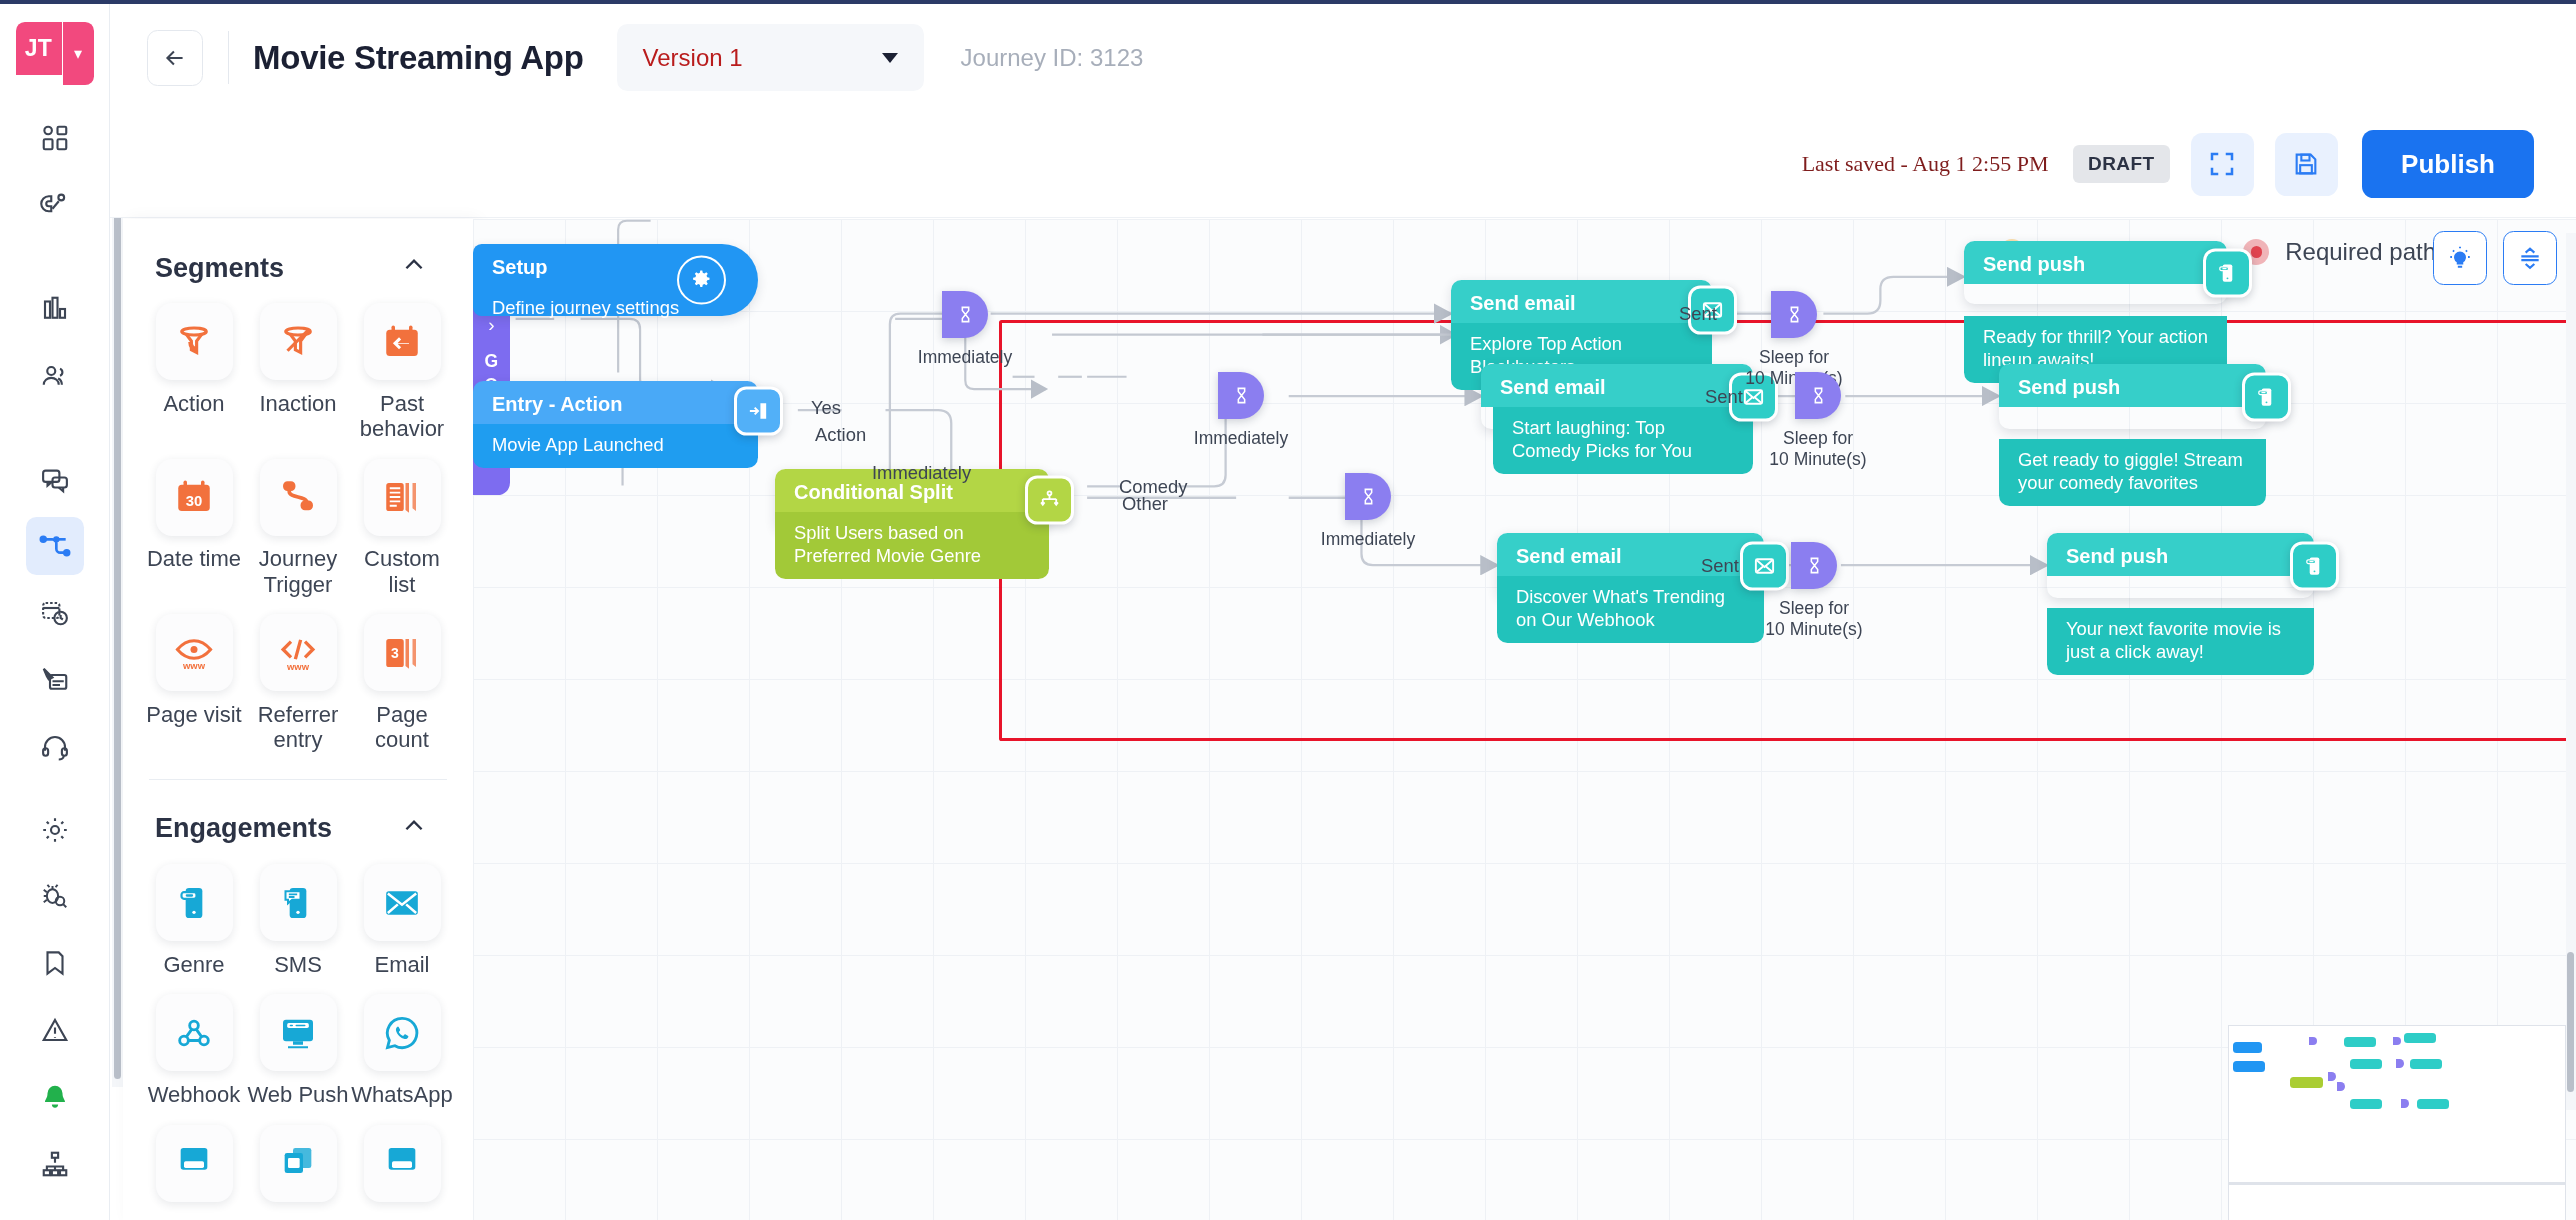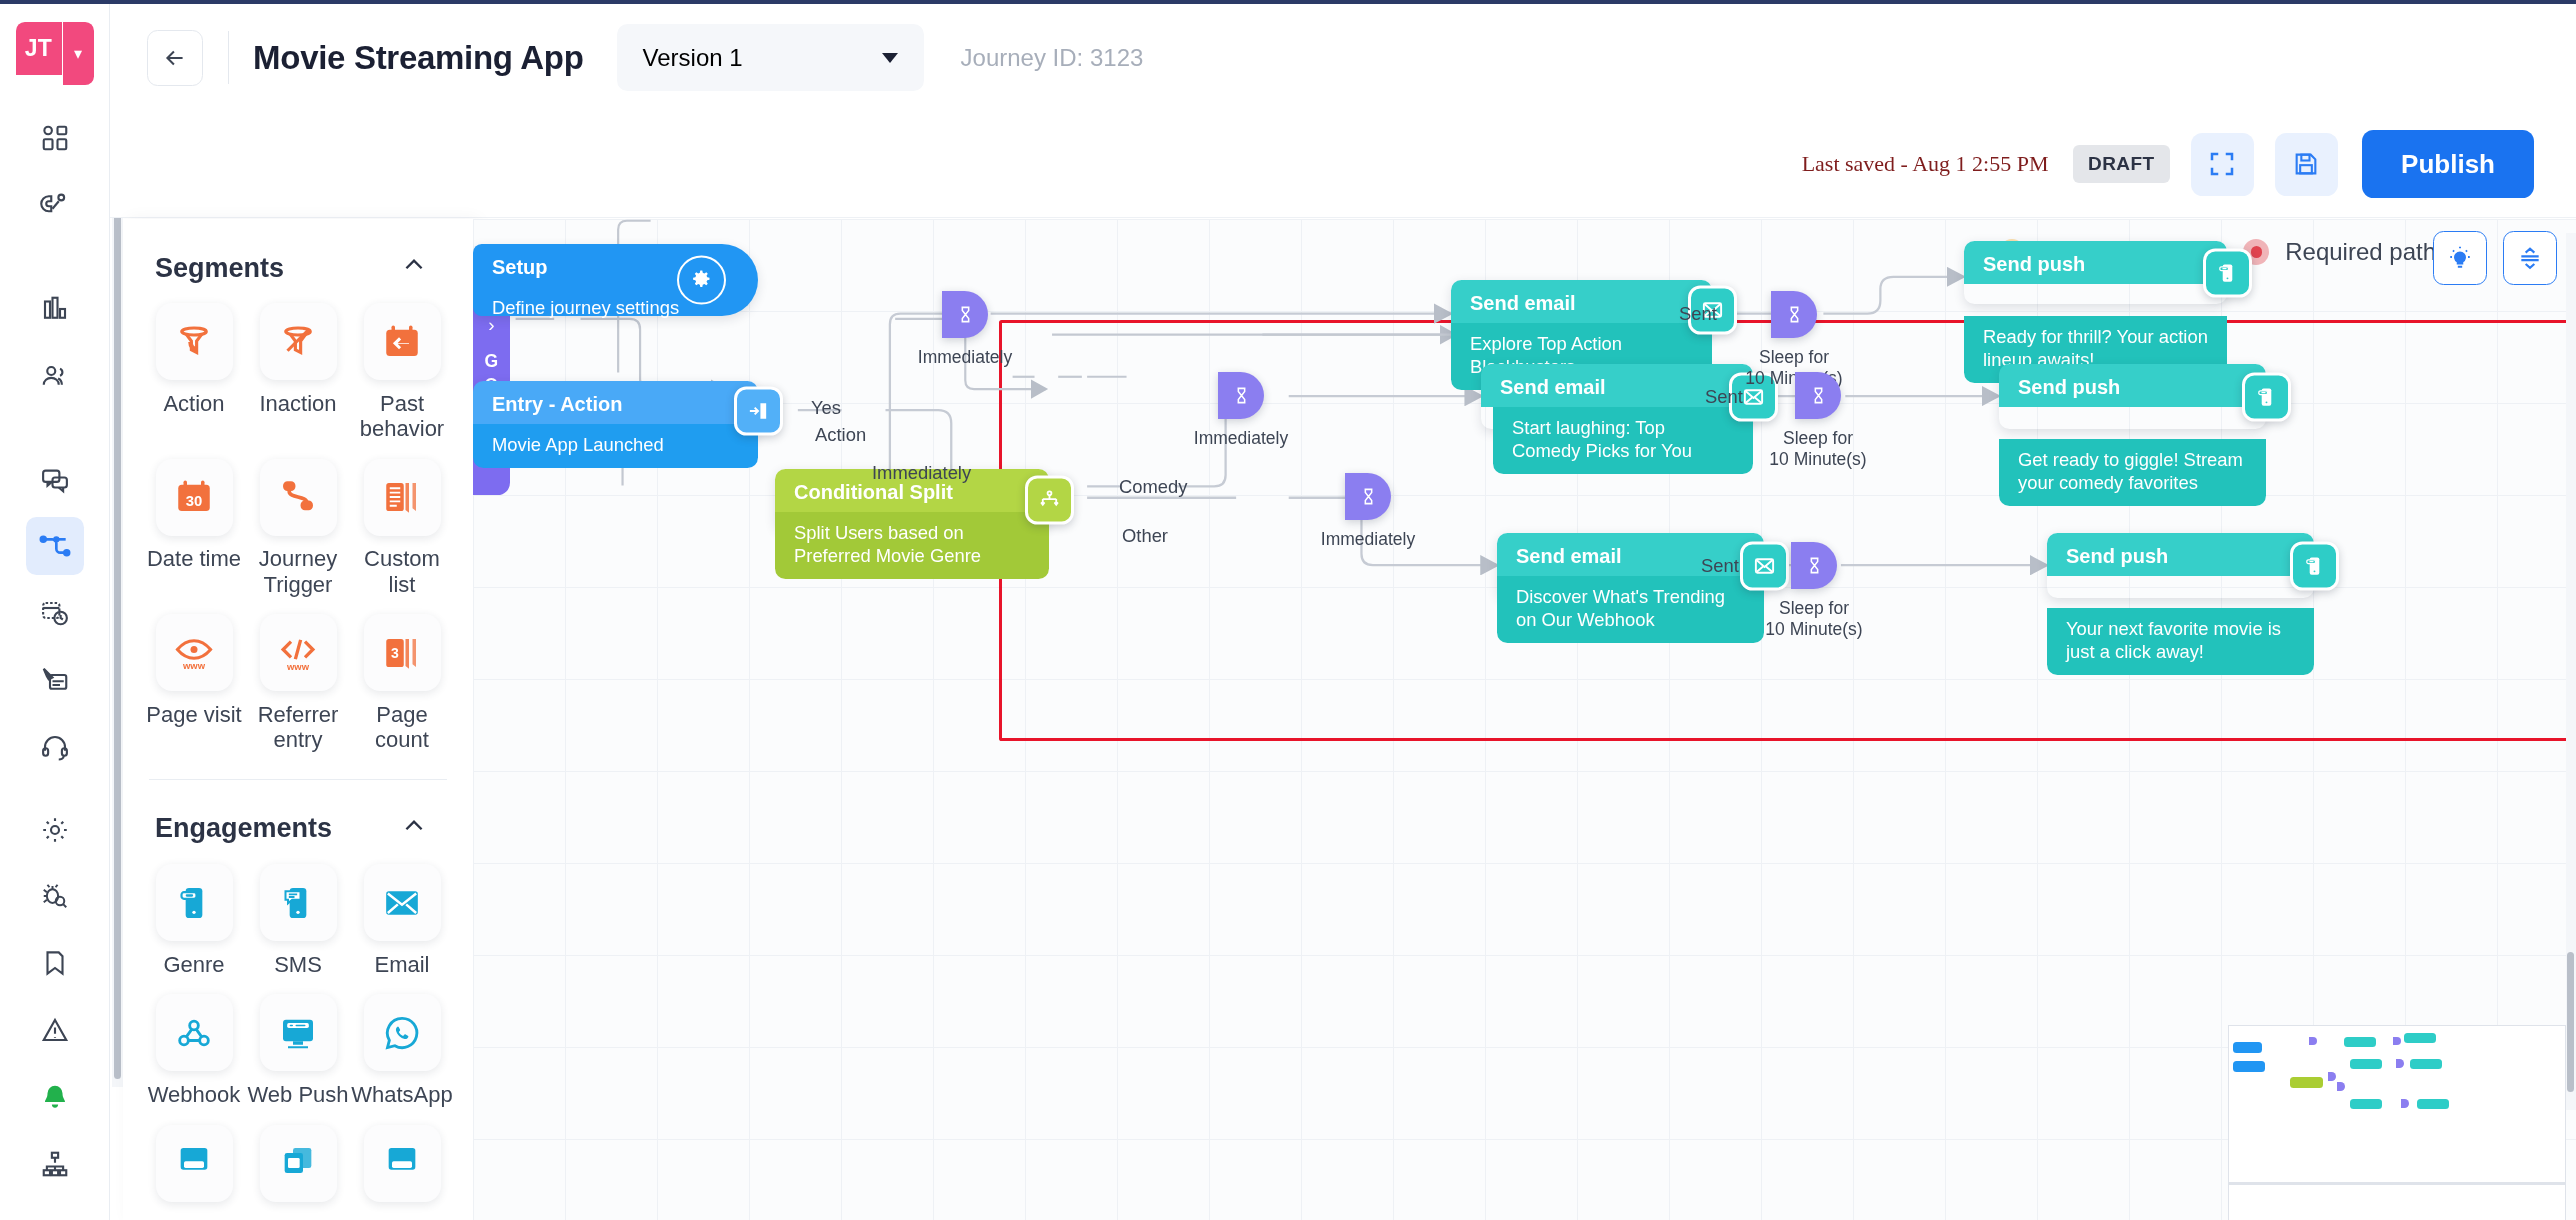--- a/index.html
+++ b/index.html
@@ -56,21 +56,21 @@
   .back-btn {
     width:56px; height:56px; border:0.9px solid #e4e8ee; border-radius:10.5px;
     display:flex; align-items:center; justify-content:center; color:#3d4554; font-size:24.6px;
     background:#fff;
   }
   .hdr-sep { width:0.9px; height:53px; background:#e4e8ee; margin:0 24.6px 0 24.6px; }
   .app-title { font-size:33px; font-weight:bold; color:#1b2033; letter-spacing:-0.3px; }
   .version-select {
     margin-left:33px; width:307px; height:67px; background:#f5f7fa; border-radius:10.5px;
     display:flex; align-items:center; justify-content:space-between; padding:0 26px;
-    font-size:24px; color:#000000;
+    font-size:24px; color:#b91c1c;
   }
   .caret-d { width:0;height:0;border-left:8.8px solid transparent;border-right:8.8px solid transparent;border-top:10.5px solid #1b2033; }
   .journey-id { margin-left:37px; font-size:24px; color:#a7aeba; }
 
   
   .subheader {
     position:absolute; left:110px; top:111px; width:2466px; height:107px;
     background:#ffffff; display:flex; align-items:center; justify-content:flex-end;
     padding-right:42px; border-bottom:0.9px solid #eef1f5;
   }
@@ -867,21 +867,21 @@
       <div class="sleep-label" data-name="sleep-label">
         <span data-name="sleep-label-line1">Sleep for</span><br>
         <span data-name="sleep-label-line2">10 Minute(s)</span>
       </div>
     </div>
 
     <div class="edge-label" style="left:338px; top:178px;" data-name="edge-label-yes">Yes</div>
     <div class="edge-label" style="left:399px; top:243px;" data-name="edge-label-immediately-entry">Immediately</div>
     <div class="edge-label" style="left:342px; top:205px;" data-name="edge-label-action">Action</div>
     <div class="edge-label" style="left:646px; top:257px;" data-name="edge-label-comedy">Comedy</div>
-    <div class="edge-label" style="left:649px; top:274px;margin-top:32px;" data-name="edge-label-other">Other</div>
+    <div class="edge-label" style="left:649px; top:274px;" data-name="edge-label-other">Other</div>
     <div class="edge-label" style="left:1210px; top:84px;" data-name="edge-label-sent-action">Sent</div>
     <div class="edge-label" style="left:1236px; top:167px;" data-name="edge-label-sent-comedy">Sent</div>
     <div class="edge-label" style="left:1232px; top:336px;" data-name="edge-label-sent-other">Sent</div>
 
     <style>
       [data-name="edge-label-sent-action"]{ left:1206px !important; top:84px !important; }
       [data-name="edge-label-sent-comedy"]{ left:1232px !important; top:167px !important; }
       [data-name="edge-label-sent-other"]{ left:1228px !important; top:336px !important; }
       [data-name="sleep-node-action-sent"]{ left:1298px !important; }
       [data-name="sleep-node-comedy-sent"]{ left:1322px !important; }

